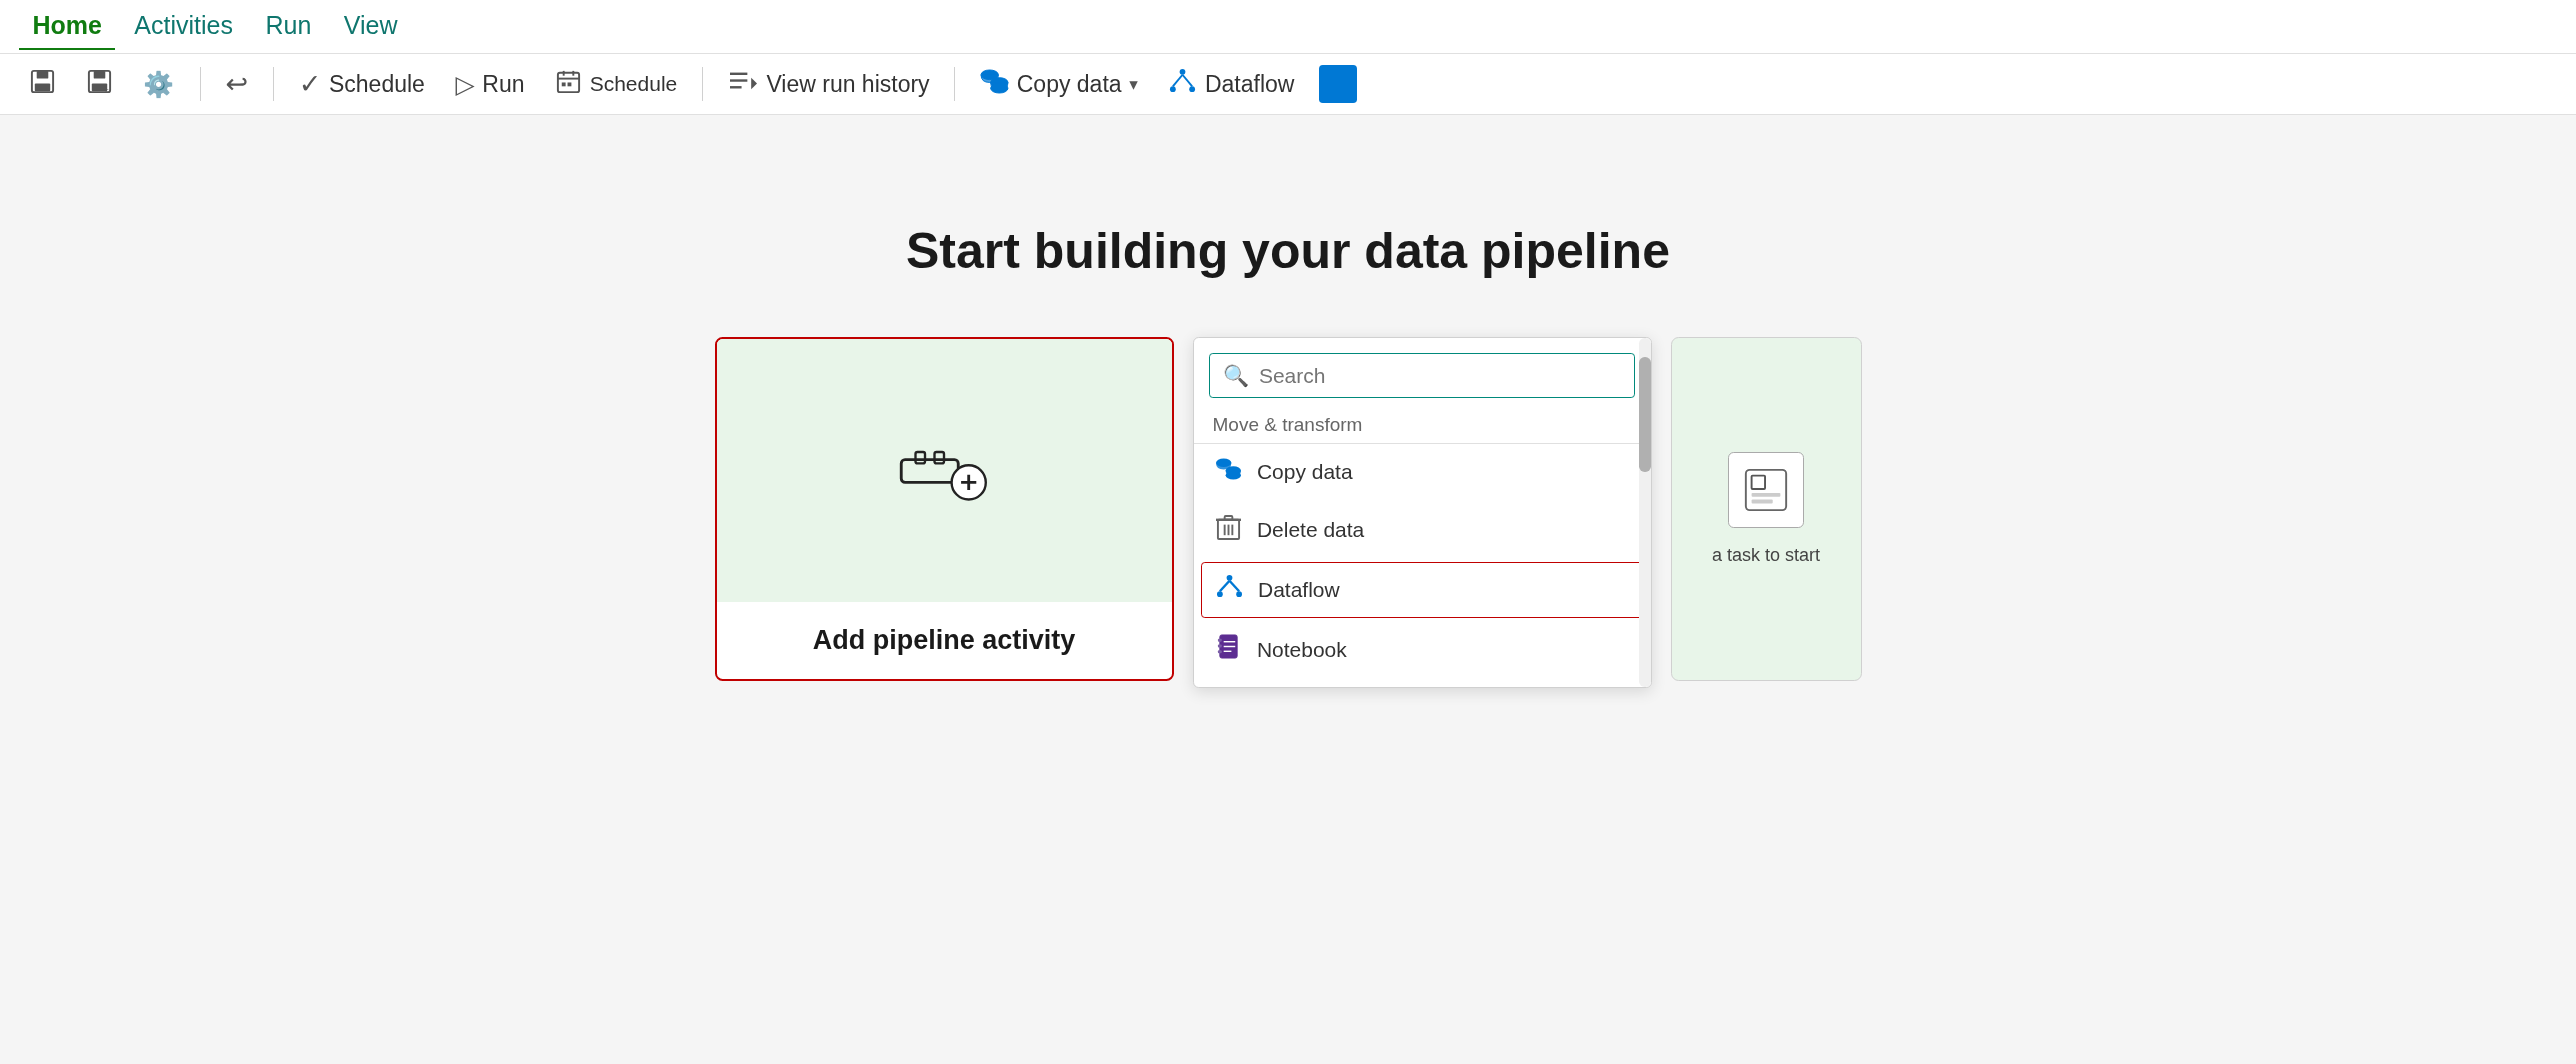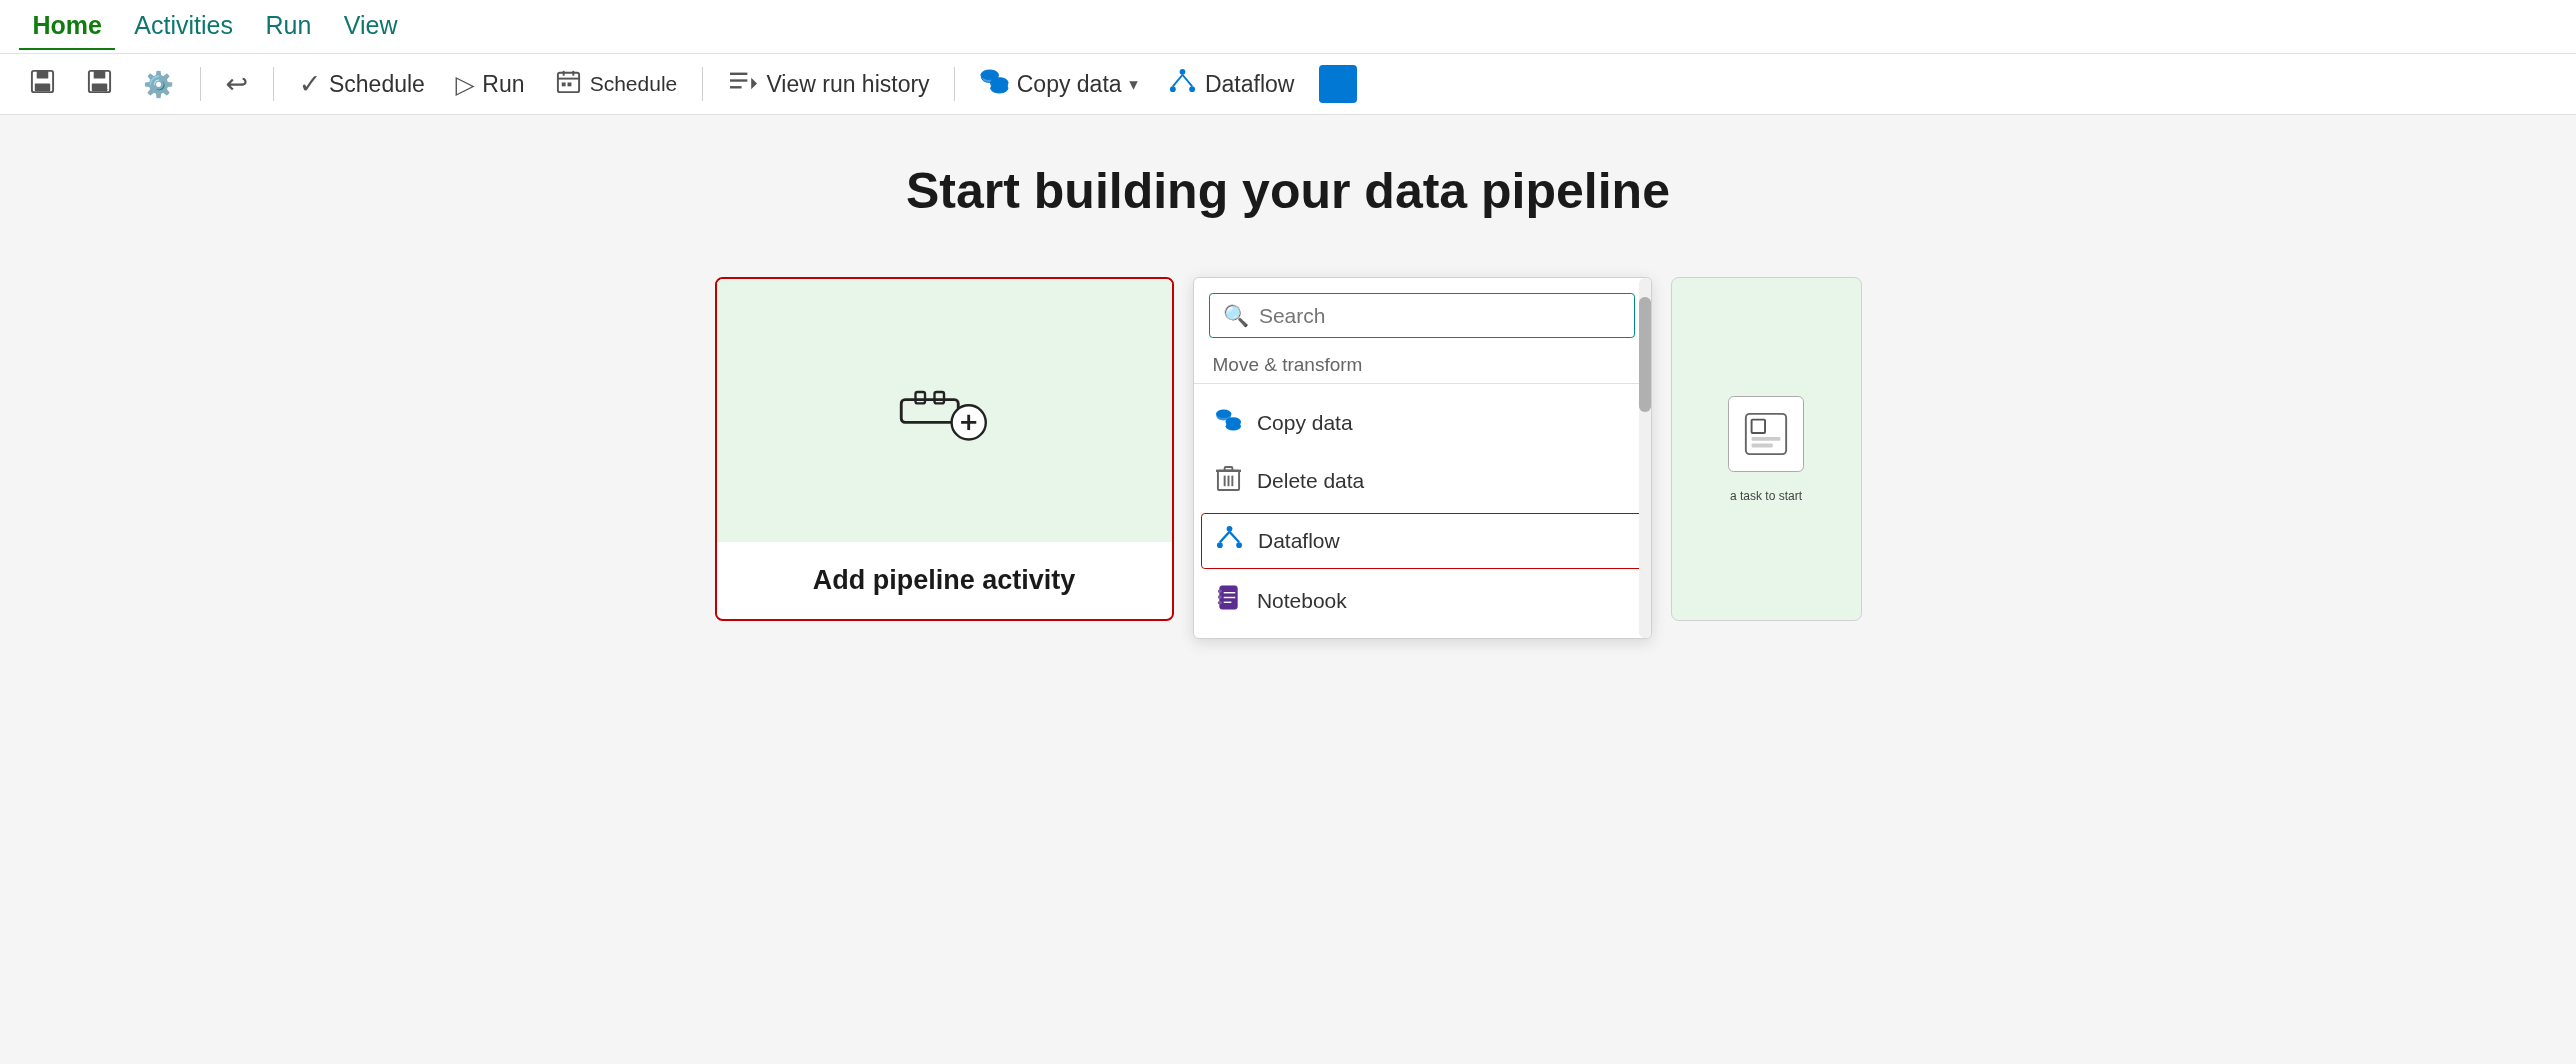--- a/index.html
+++ b/index.html
@@ -79,21 +79,21 @@
       background: #f5f5f5;
       display: flex;
       flex-direction: column;
       align-items: center;
     }
 
     .page-title {
       font-size: 50px;
       font-weight: 700;
       color: #1a1a1a;
-      margin-top: 47px;
+      margin-top: 107px;
       margin-bottom: 57px;
     }
 
     
     .cards-row {
       display: flex;
       gap: 0;
       align-items: flex-start;
       position: relative;
     }
@@ -157,21 +157,21 @@
       outline: none;
       font-size: 21px;
       width: 100%;
       color: #333;
     }
     .section-label {
       font-size: 19px;
       color: #666;
       padding: 3.8px 19px 7.6px 19px;
       border-bottom: 1px solid #e0e0e0;
-      margin-bottom: 11px;
+      margin-bottom: 0;
     }
     .dropdown-item {
       display: flex;
       align-items: center;
       gap: 13.4px;
       padding: 13.4px 19px;
       font-size: 21px;
       color: #333;
       cursor: pointer;
     }
@@ -230,21 +230,21 @@
       border: 1.9px solid #aaa;
       border-radius: 5.7px;
       display: flex;
       align-items: center;
       justify-content: center;
       font-size: 29px;
       color: #555;
       background: #fff;
     }
     .right-card-text {
-      font-size: 12px;
+      font-size: 18px;
       color: #444;
       margin-top: 17px;
       padding: 0 9.6px;
     }
   </style>
 </head>
 <body>
 
 <div class="menu-bar">
   <div class="menu-item active">Home</div>

